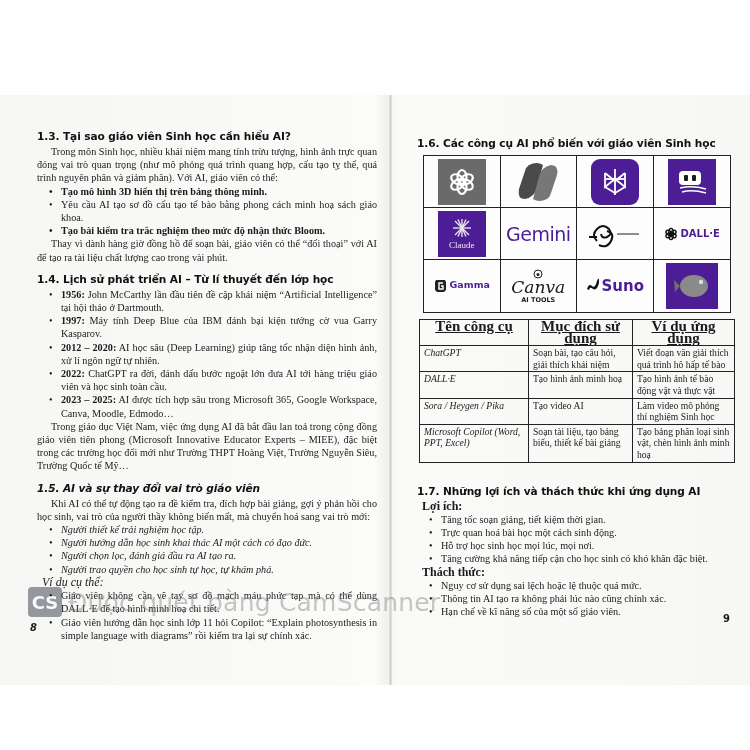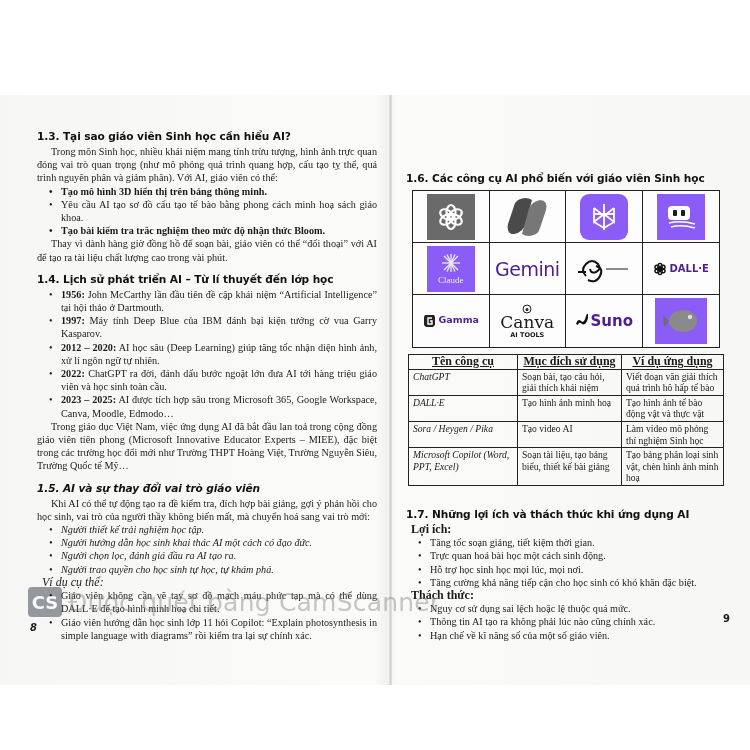--- a/index.html
+++ b/index.html
@@ -10,21 +10,21 @@
   .spread {
     position: absolute; left: 0; top: 95px; width: 750px; height: 590px;
     background: linear-gradient(90deg, #f6f6f4 0%, #fbfbfa 50%, #f1f1ef 51.5%, #fafaf9 53%, #f7f7f5 100%);
   }
   .gutter {
     position: absolute; left: 389px; top: 95px; width: 3px; height: 590px;
     background: linear-gradient(90deg, #e4e4e2, #cfcfcd, #e6e6e4);
   }
   .page { position: absolute; top: 130px; }
   .page-left { left: 37px; width: 340px; }
-  .page-right { left: 406px; width: 318px; top: 137px; margin-top: 35px; }
+  .page-right { left: 417px; width: 318px; top: 137px; }
 
   h2 {
     font-family: "DejaVu Sans", sans-serif; font-weight: bold; font-size: 10.6px;
     margin: 0 0 3px 0; color: #111; letter-spacing: -0.1px;
   }
   h2.italic { font-style: italic; }
   p { margin: 0; font-size: 10.2px; line-height: 13.2px; text-align: justify; text-indent: 14px; }
   ul { margin: 0; padding: 0 0 0 12px; list-style: none; }
   li { position: relative; font-size: 10.2px; line-height: 13.2px; padding-left: 12px; text-align: justify; }
   li::before { content: "•"; position: absolute; left: 0; top: 0; }
@@ -40,39 +40,39 @@
     display: grid; grid-template-columns: repeat(4, 1fr); grid-template-rows: repeat(3, 52px);
     border: 1.5px solid #222;
   }
   .logo-cell {
     border-right: 1.2px solid #222; border-bottom: 1.2px solid #222;
     display: flex; align-items: center; justify-content: center; background: #fdfdfd;
   }
   .logo-cell:nth-child(4n) { border-right: none; }
   .logo-cell:nth-child(n+9) { border-bottom: none; }
   .tile { width: 48px; height: 46px; display: flex; align-items: center; justify-content: center; flex-direction: column; }
-  .tile.dark { background: #8b5cf6; color: #fff; }
+  .tile.dark { background: #4c1d95; color: #fff; }
   .tile.grey { background: #6a6a6a; color: #fff; }
   .tile.round { border-radius: 9px; }
   .tile-caption { font-size: 9px; font-family: "Liberation Serif", serif; color: #eee; margin-top: 2px; }
   .wordmark { font-family: "DejaVu Sans", sans-serif; color: #4c1d95; }
   .wm-gemini { font-size: 19px; letter-spacing: -0.5px; }
   .wm-dalle { font-size: 10px; font-weight: bold; display: flex; align-items: center; gap: 3px; }
   .wm-gamma { font-size: 9.5px; font-weight: bold; display: flex; align-items: flex-start; gap: 3px; }
   .wm-suno { font-size: 15px; font-weight: bold; display: flex; align-items: flex-start; gap: 2px; }
   .canva-wrap { display: flex; flex-direction: column; align-items: center; line-height: 1; }
-  .wm-canva { font-family: "DejaVu Serif", serif; font-size: 17px; }
+  .wm-canva { font-family: "DejaVu Serif", serif; font-style: italic; font-size: 17px; }
   .wm-canva-sub { font-family: "DejaVu Sans", sans-serif; font-size: 6.5px; font-weight: bold; margin-top: 1px; }
 
   
   table.tools {
     margin: 6px 0 0 2px; width: 316px; border-collapse: collapse; font-size: 9.6px; line-height: 11.6px;
   }
   table.tools th, table.tools td { border: 1px solid #222; padding: 1px 4px; vertical-align: top; text-align: left; }
-  table.tools th { font-weight: bold; text-align: center; text-decoration: underline; font-size: 12px; }
+  table.tools th { font-weight: bold; text-align: center; text-decoration: underline; font-size: 15px; }
   table.tools td.name { font-style: italic; width: 100px; }
   table.tools td.purpose { width: 95px; }
 
   .page-number {
     position: absolute; font-family: "DejaVu Sans", sans-serif; font-weight: bold; font-style: italic; font-size: 10px;
   }
   .pn-left { left: 30px; top: 622px; }
   .pn-right { left: 723px; top: 613px; font-style: normal; }
 
   .watermark {

